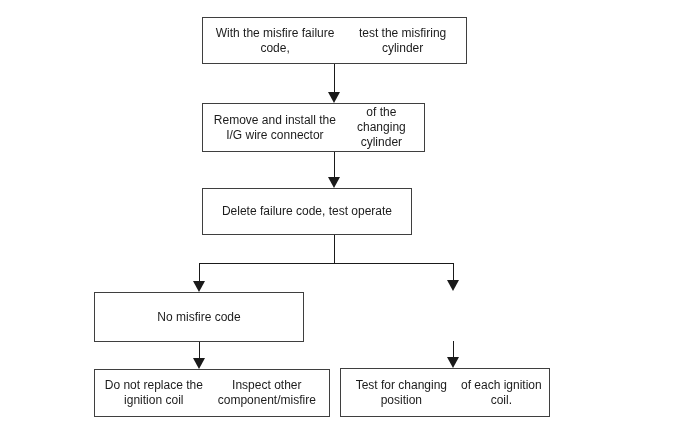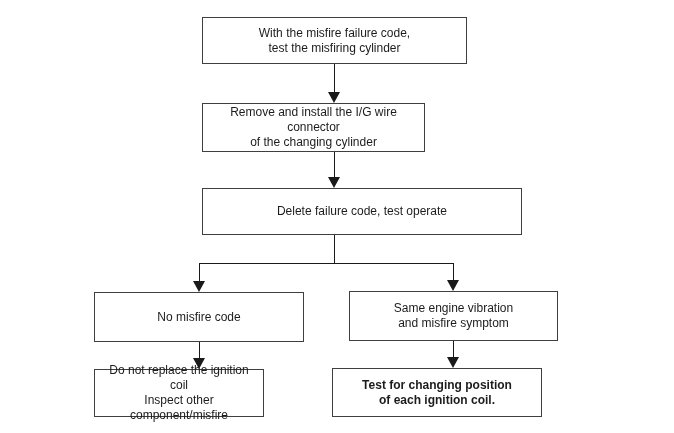--- a/index.html
+++ b/index.html
@@ -13,21 +13,21 @@
     height: 433px;
     background: var(--background, #ffffff);
     overflow: hidden;
   }
   .node {
     position: absolute;
     box-sizing: border-box;
     border: 1px solid var(--border, #3f3f3f);
     background: var(--box-fill, #ffffff);
     display: flex;
-    flex-direction: column;
+    flex-direction: row;
     justify-content: center;
     align-items: center;
     color: var(--text, #1c1c1c);
     font-size: 12px;
     line-height: 15px;
     text-align: center;
     padding: 20px 4px;
   }
   .node-line { white-space: pre-wrap; }
   .vline {
@@ -45,25 +45,25 @@
     width: 0;
     height: 0;
     border-left: 6px solid transparent;
     border-right: 6px solid transparent;
     border-top: 11px solid var(--line, #1a1a1a);
   }
 
   
   #n-step1        { left: 202px; top: 17px;  width: 265px; height: 47px; }
   #n-step2        { left: 202px; top: 103px; width: 223px; height: 49px; }
-  #n-step3        { left: 202px; top: 188px; width: 320px; height: 47px; }
+  #n-step3        { left: 202px; top: 188px; width: 210px; height: 47px; }
   #n-branch-left  { left: 94px;  top: 292px; width: 210px; height: 50px; }
   #n-branch-right { left: 349px; top: 291px; width: 209px; height: 50px; }
-  #n-result-left  { left: 94px;  top: 369px; width: 170px; height: 48px; }
-  #n-result-right { left: 332px; top: 368px; width: 210px; height: 49px; font-weight: bold; }
+  #n-result-left  { left: 94px;  top: 369px; width: 236px; height: 48px; }
+  #n-result-right { left: 340px; top: 368px; width: 210px; height: 49px; }
 
   
   #c-step1-line   { left: 334px; top: 64px;  height: 28px; }
   #c-step1-head   { left: 328px; top: 92px;  }
   #c-step2-line   { left: 334px; top: 152px; height: 25px; }
   #c-step2-head   { left: 328px; top: 177px; }
   #c-stem-line    { left: 334px; top: 235px; height: 28px; }
   #c-branch-hline { left: 199px; top: 263px; width: 255px; }
   #c-left1-line   { left: 199px; top: 263px; height: 18px; }
   #c-left1-head   { left: 193px; top: 281px; }
@@ -104,24 +104,20 @@
 
   <div class="vline" id="c-left1-line"></div>
   <div class="arrowhead-down" id="c-left1-head"></div>
   <div class="vline" id="c-right1-line"></div>
   <div class="arrowhead-down" id="c-right1-head"></div>
 
   <div class="node" id="n-branch-left">
     <div class="node-line">No misfire code</div>
   </div>
 
-  <div class="node" id="n-branch-right">
-    <div class="node-line">Same engine vibration</div>
-    <div class="node-line">and misfire symptom</div>
-  </div>
 
   <div class="vline" id="c-left2-line"></div>
   <div class="arrowhead-down" id="c-left2-head"></div>
   <div class="vline" id="c-right2-line"></div>
   <div class="arrowhead-down" id="c-right2-head"></div>
 
   <div class="node" id="n-result-left">
     <div class="node-line">Do not replace the ignition coil</div>
     <div class="node-line">Inspect other component/misfire</div>
   </div>

